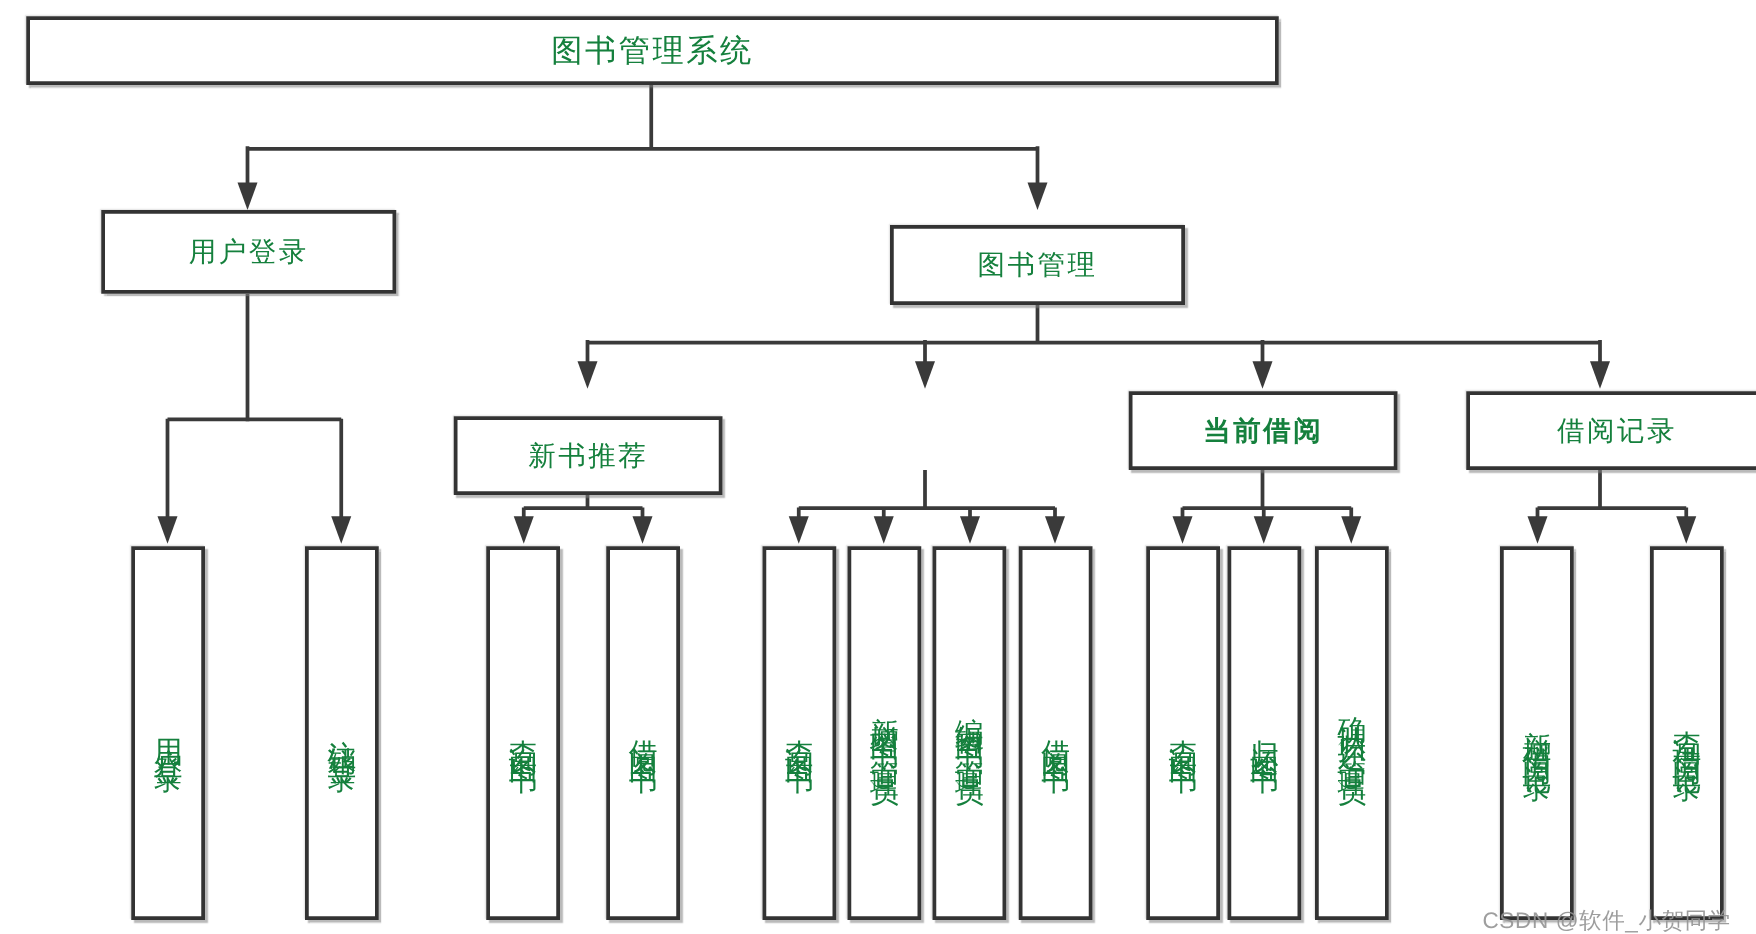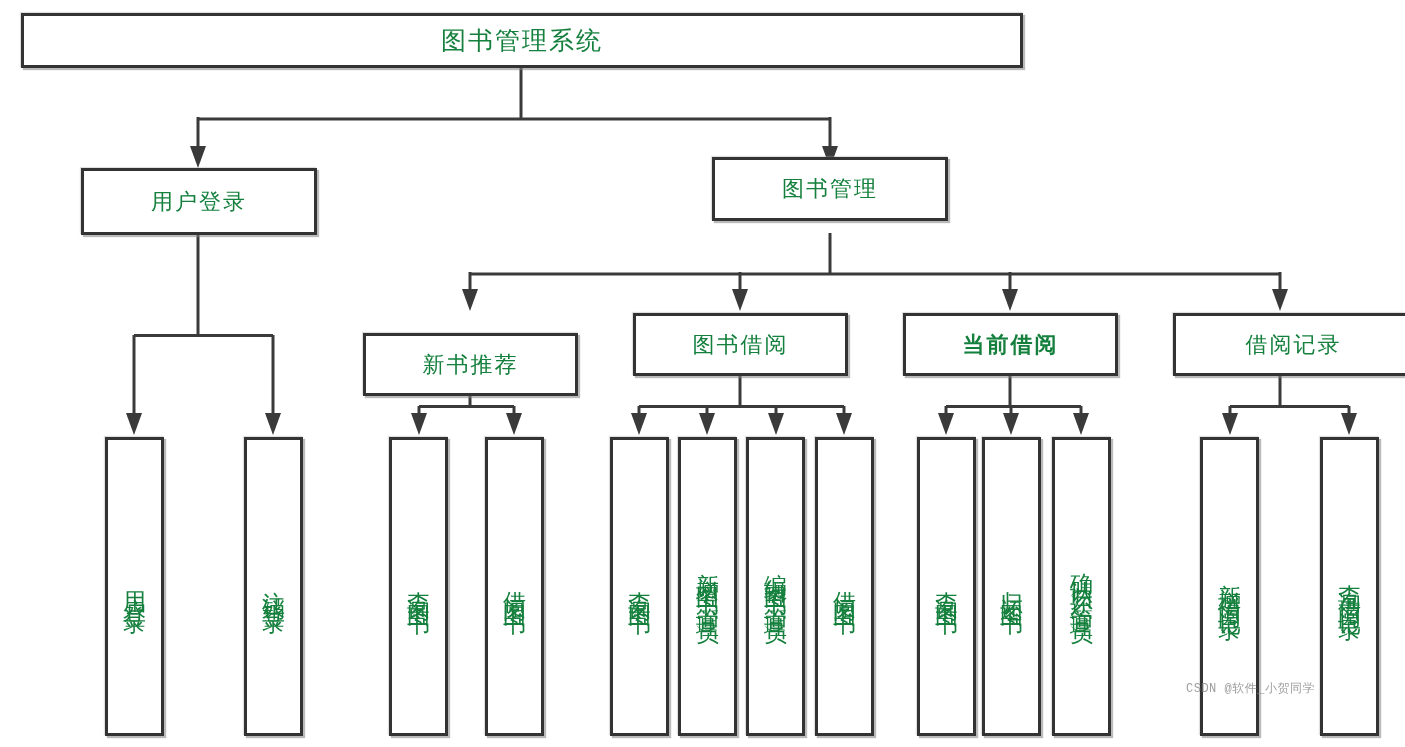--- a/index.html
+++ b/index.html
@@ -40,48 +40,47 @@
     writing-mode: vertical-rl;
     text-orientation: mixed;
     font-size: 23px;
     letter-spacing: 7px;
     line-height: 1;
     white-space: nowrap;
   }
   
   #n-root            { left: 21px;   top: 13px;  width: 1002px; height: 55px; }
   #n-user-login      { left: 81px;   top: 168px; width: 236px;  height: 67px; }
-  #n-book-mgmt       { left: 712px;  top: 157px; width: 236px;  height: 64px; }
+  #n-book-mgmt       { left: 712px;  top: 180px; width: 236px;  height: 64px; }
   #n-new-books       { left: 363px;  top: 313px; width: 215px;  height: 63px; margin-top: 20px; }
   #n-book-borrow     { left: 633px;  top: 313px; width: 215px;  height: 63px; }
   #n-current-borrow  { left: 903px;  top: 313px; width: 215px;  height: 63px; font-weight: bold; }
   #n-borrow-records  { left: 1173px; top: 313px; width: 241px;  height: 63px; }
   #lf-user-login     { left: 105px; }
   #lf-logout         { left: 244px; }
   #lf-nb-query       { left: 389px; }
   #lf-nb-borrow      { left: 485px; }
   #lf-bb-query       { left: 610px; }
   #lf-bb-add         { left: 678px; }
   #lf-bb-edit        { left: 746px; }
   #lf-bb-borrow      { left: 815px; }
   #lf-cb-query       { left: 917px; }
   #lf-cb-return      { left: 982px; }
   #lf-cb-confirm     { left: 1052px; }
   #lf-br-add         { left: 1200px; }
   #lf-br-query       { left: 1320px; }
   .watermark {
     position: absolute;
     left: 1186px;
-    top: 680px;
-    font-size: 12px;
+    top: 724px;
+    font-size: 18px;
     letter-spacing: 0.5px;
     color: rgba(148,148,148,0.9);
     z-index: 5;
     white-space: nowrap;
-    font-family: Liberation Mono, monospace;
   }
 </style>
 </head>
 <body>
 
 <div class="canvas">
 
   <svg class="connectors" viewBox="0 0 1405 747" xmlns="http://www.w3.org/2000/svg">
     <g stroke="#3a3a3a" stroke-width="3" fill="none">
 
@@ -155,23 +154,20 @@
   <div class="box h-box" id="n-user-login">
     <span>用户登录</span>
   </div>
   <div class="box h-box" id="n-book-mgmt">
     <span>图书管理</span>
   </div>
 
   <div class="box h-box" id="n-new-books">
     <span>新书推荐</span>
   </div>
-  <div class="box h-box" id="n-book-borrow">
-    <span>图书借阅</span>
-  </div>
   <div class="box h-box" id="n-current-borrow">
     <span>当前借阅</span>
   </div>
   <div class="box h-box" id="n-borrow-records">
     <span>借阅记录</span>
   </div>
 
   <div class="box leaf" id="lf-user-login">
     <span class="v-label">用户登录</span>
   </div>

